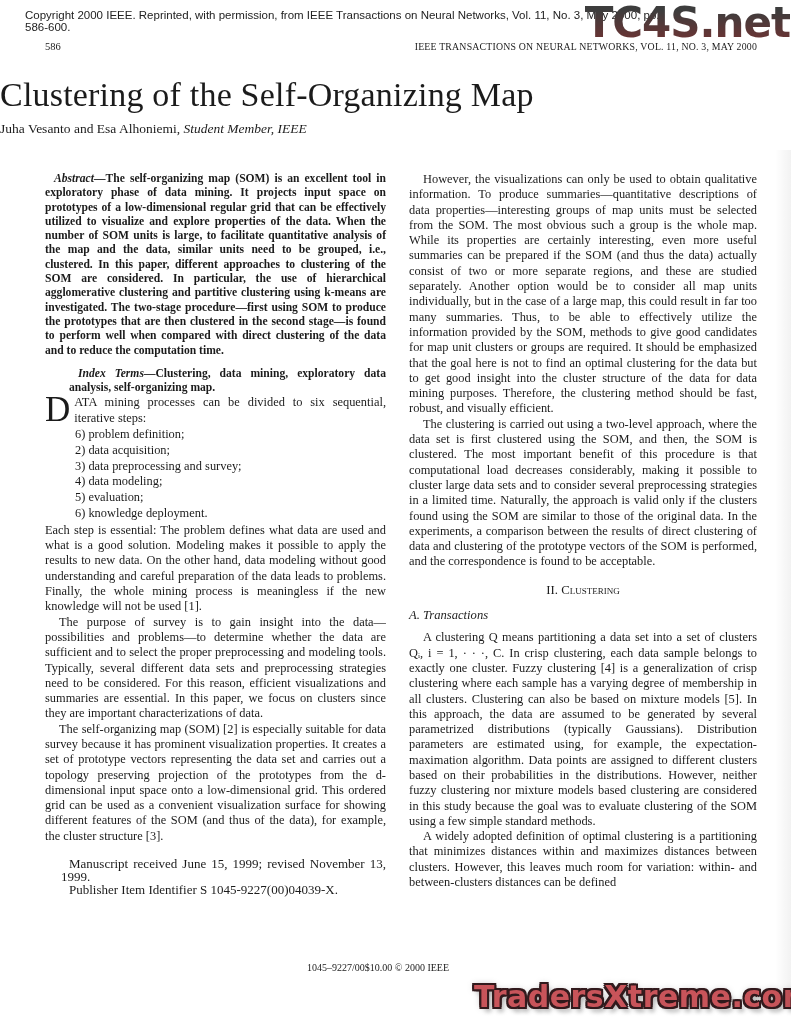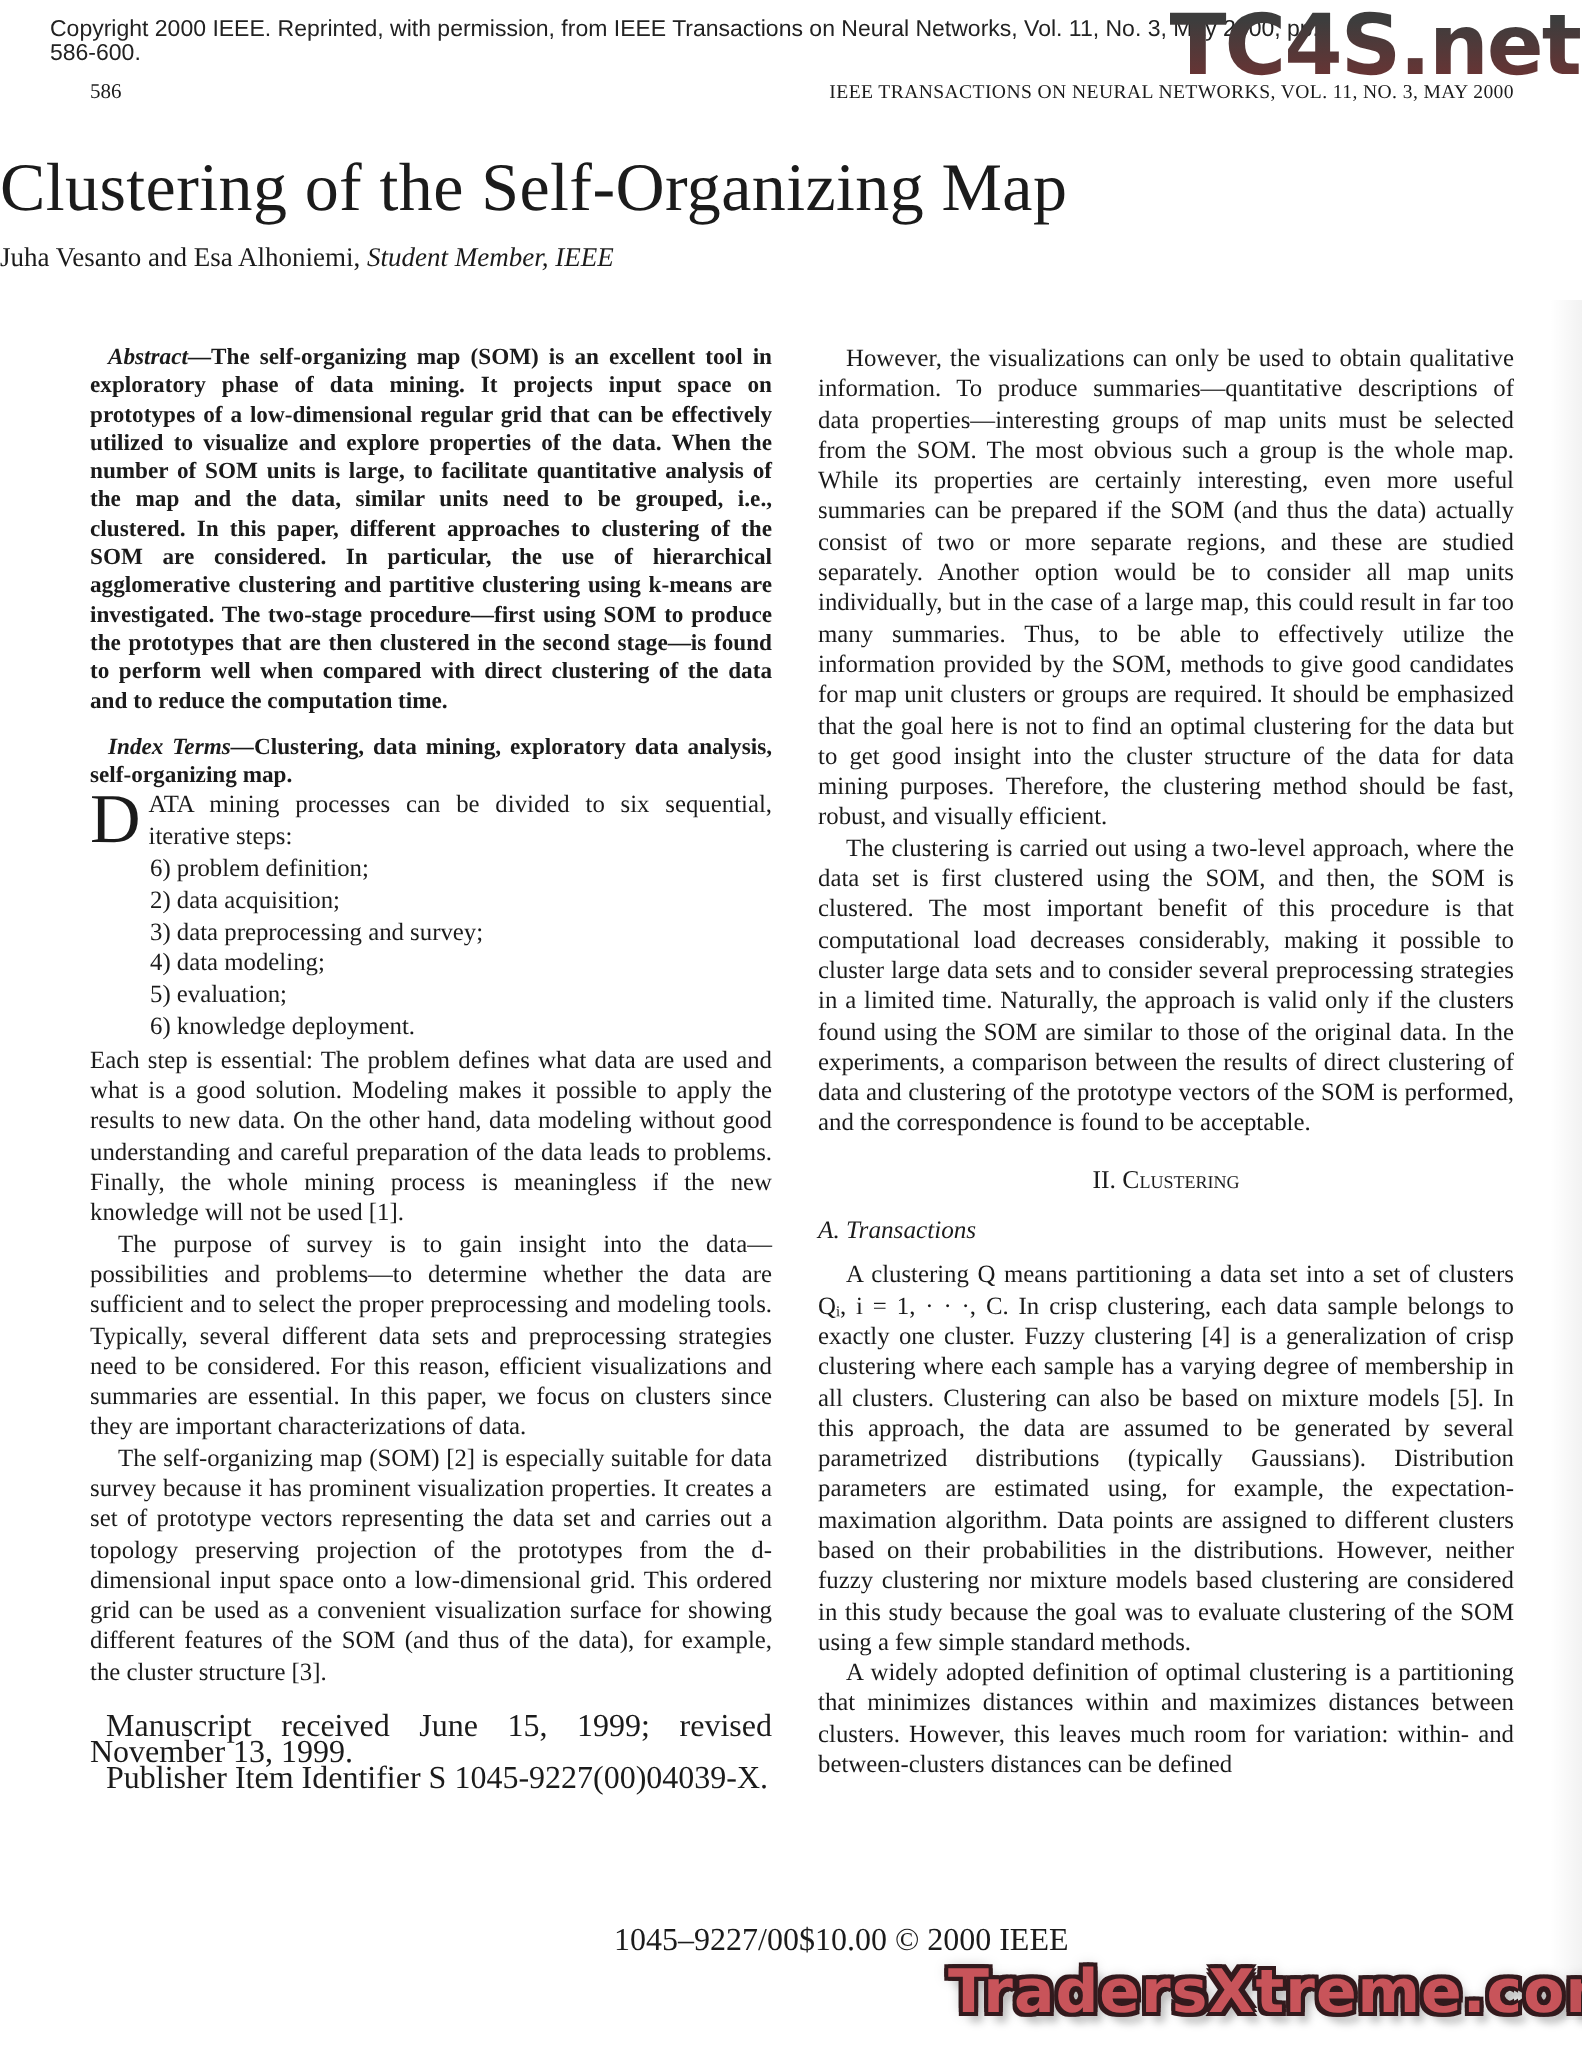--- a/index.html
+++ b/index.html
@@ -22,37 +22,37 @@
   .paper-authors{position:absolute;top:121px;left:0;width:791px;text-align:left;font-size:13.5px;}
   .paper-authors .ital{font-style:italic;}
 
   
   .col{position:absolute;top:172px;font-size:12.4px;line-height:15.3px;text-align:justify;}
   .col-left{left:45px;width:341px;}
   .col-right{left:409px;width:348px;}
 
   .abstract-p{font-weight:bold;font-size:11.6px;line-height:14.3px;text-indent:9px;margin:0;}
   .abstract-p .lead{font-style:italic;}
-  .index-p{margin-top:9px;}
+  .index-p{margin-top:9px;margin-left:24px;}
 
   .sec-heading{text-align:center;font-variant:small-caps;font-size:12.8px;
     margin:13px 0 8px 0;text-indent:0;}
   .subsec-heading{font-style:italic;font-size:12.6px;margin:10px 0 7px 0;text-indent:0;text-align:left;}
 
   .p{margin:0;text-indent:14px;}
   .p-noindent{margin:0;text-indent:0;}
   .dropcap{float:left;font-size:35px;line-height:27px;padding:1px 4px 0 0;}
 
   .num-list{margin:1px 0 1px 0;}
   .num-list .li{padding-left:30px;line-height:15.8px;text-align:left;}
 
-  .footnote{margin-top:13px;font-size:16px;line-height:13.1px;}
+  .footnote{margin-top:13px;font-size:13px;line-height:13.1px;margin-left:16px;}
   .footnote .p{text-indent:8px;}
 
-  .footer-line{position:absolute;top:962px;left:307px;font-size:16px;}
+  .footer-line{position:absolute;top:962px;left:307px;font-size:10px;}
 
   
   .wm{font-family:"DejaVu Sans", sans-serif;font-weight:bold;white-space:nowrap;}
   .wm-tc4s{position:absolute;top:-2px;right:1px;font-size:42px;letter-spacing:-1px;
     background:linear-gradient(180deg,#3d3d3d 25%,#6e3333 90%);
     -webkit-background-clip:text;background-clip:text;color:transparent;}
   .wm-dlsub{position:absolute;left:255px;top:483px;font-size:43px;letter-spacing:2px;
     color:#d01f27;
     text-shadow:
       -5px 0 0 #fff, 5px 0 0 #fff, 0 -5px 0 #fff, 0 5px 0 #fff,

